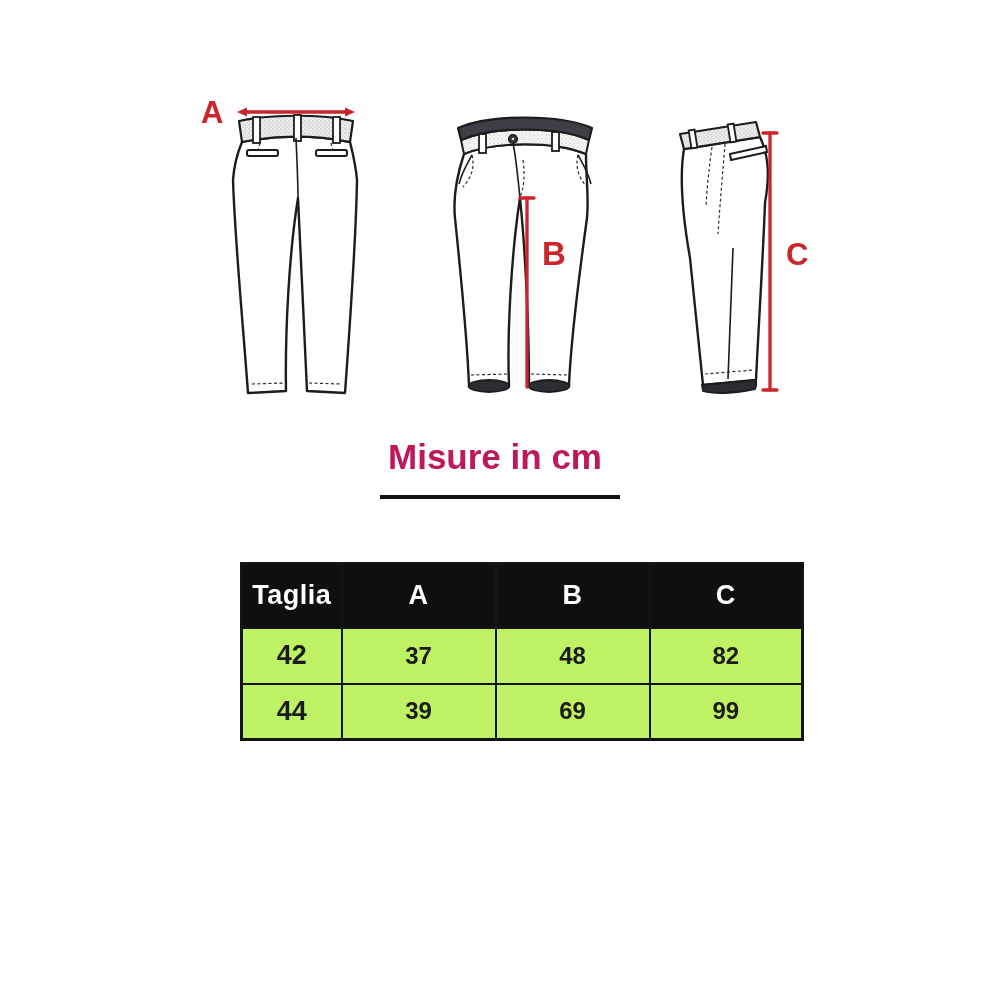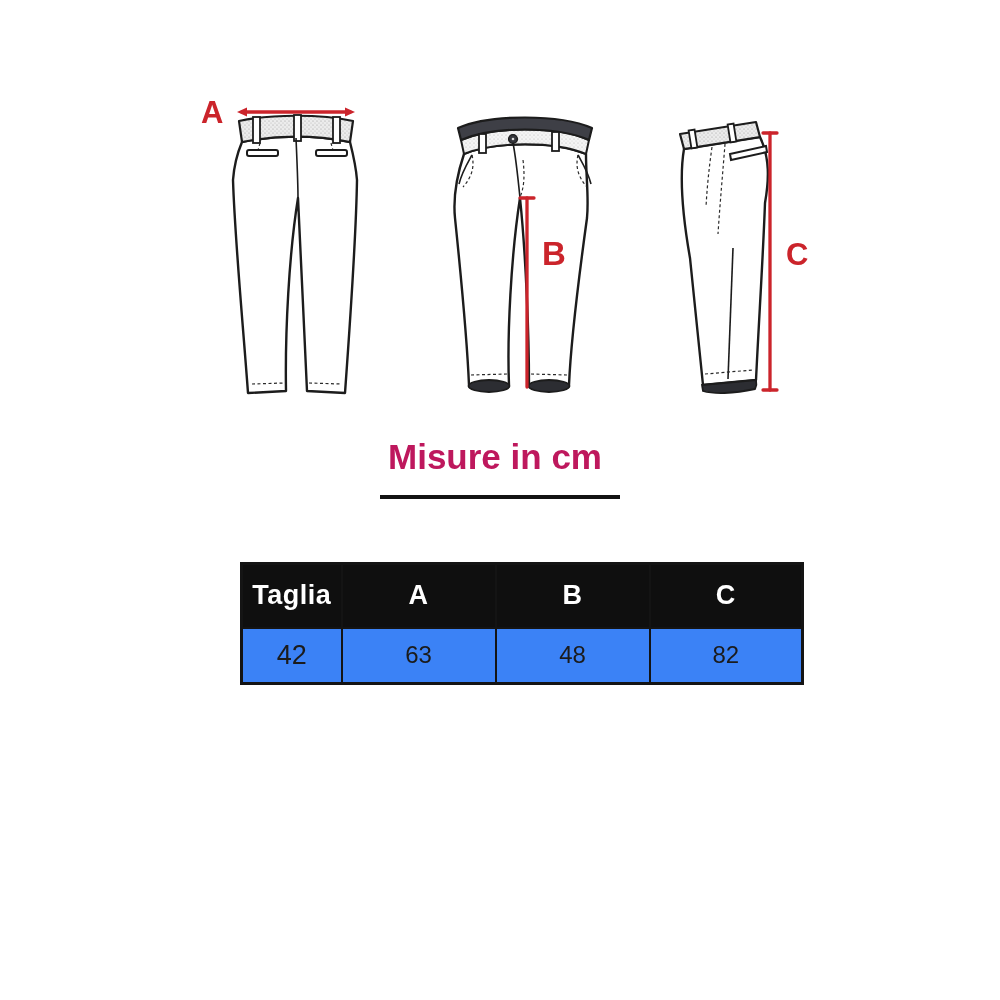--- a/index.html
+++ b/index.html
@@ -25,21 +25,21 @@
   }
   table.size-table {
     position:absolute; left:240px; top:518px; width:561px;
     border-collapse:collapse; table-layout:fixed; border:3px solid #141414;margin-top:44px;
   }
   .size-table th, .size-table td { border:2px solid #141414; text-align:center; vertical-align:middle; }
   .size-table thead th {
     background:var(--header-bg); color:var(--header-fg);
     font-size:27px; font-weight:700; height:64px; letter-spacing:0.5px;
   }
-  .size-table tbody td { background:#3b82f6; color:#1b1b1b; font-size:24px; font-weight:400; height:56px; }
+  .size-table tbody td { background:#bef264; color:#1b1b1b; font-size:24px; font-weight:700; height:56px; }
   .size-table tbody td:first-child { font-size:27px; }
   
   .ol   { fill:#ffffff; stroke:var(--ink); stroke-width:2.4; stroke-linejoin:round; }
   .thin { fill:none; stroke:var(--ink); stroke-width:1.6; }
   .dash { fill:none; stroke:#2a2a2a; stroke-width:1.2; stroke-dasharray:3 2.5; }
   .welt { fill:#ffffff; stroke:var(--ink); stroke-width:2; }
   .loop { fill:#ffffff; stroke:var(--ink); stroke-width:1.8; }
   .darkfill { fill:#3e3f46; stroke:var(--ink); stroke-width:2.2; stroke-linejoin:round; }
   .hemdark  { fill:#2c2d32; stroke:var(--ink); stroke-width:1.8; }
   .redline  { fill:none; stroke:var(--accent); stroke-width:3.3; stroke-linecap:round; }
@@ -167,20 +167,26 @@
       <tr>
         <th>Taglia</th>
         <th>A</th>
         <th>B</th>
         <th>C</th>
       </tr>
     </thead>
     <tbody>
       <tr>
         <td>42</td>
-        <td>63</td>
+        <td>37</td>
         <td>48</td>
         <td>82</td>
+      </tr>
+      <tr>
+        <td>44</td>
+        <td>39</td>
+        <td>69</td>
+        <td>99</td>
       </tr>
     </tbody>
   </table>
 
 </div>
 
 </body></html>

